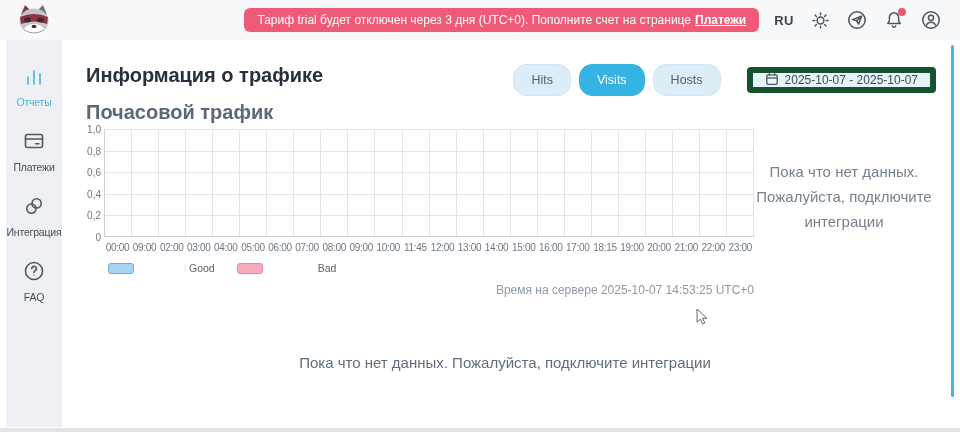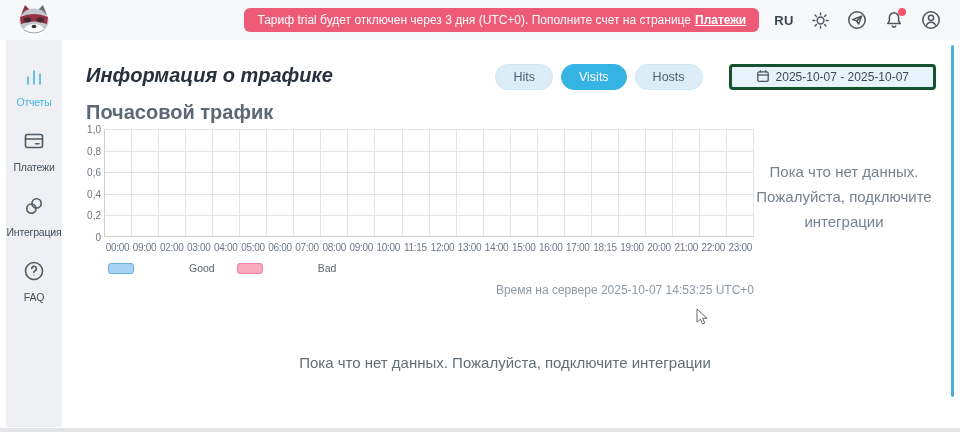--- a/index.html
+++ b/index.html
@@ -37,33 +37,33 @@
   .side-item svg { stroke:#4e5a66; fill:none; stroke-width:1.6; }
   .side-item.active .lbl { color:#4ab3e2; }
   .side-item.active svg { stroke:#4ab3e2; }
   
   .main {
     position:absolute; left:62px; top:40px; right:12px; bottom:0;
     background:#ffffff; border-radius:12px 0 0 0;
   }
   .page-title {
     position:absolute; left:24px; top:24px;
-    font-size:20px; font-weight:bold; color:#26313d;font-style:italic;
+    font-size:20px; font-weight:bold; color:#26313d;
   }
   .controls { position:absolute; top:24px; right:12px; display:flex; align-items:center; }
   .pill {
-    height:26px; padding:0 17px; border-radius:13px; border:1px solid #cfe7f6;
+    height:32px; padding:0 17px; border-radius:13px; border:1px solid #cfe7f6;
     background:#dcedf8; color:#4f6170; font-size:12.5px;
     display:flex; align-items:center; cursor:pointer; margin-right:8px;
     font-family:inherit;
   }
   .pill.active { background:#35b3e3; border-color:#35b3e3; color:#ffffff; }
   .datebox {
-    height:26px; margin-left:18px; padding:0 24px; border-radius:4px;
-    background:#e7f3fb; border:3px solid #14532d; color:#3c4a56; font-size:12px;
+    height:26px; margin-left:18px; padding:0 12px; border-radius:4px;
+    background:#e7f3fb; border:6px solid #14532d; color:#3c4a56; font-size:12px;
     display:flex; align-items:center; gap:6px; cursor:pointer; white-space:nowrap;
   }
   .datebox svg { stroke:#4a5560; fill:none; stroke-width:1.3; }
   .section-title { position:absolute; left:24px; top:61px; font-size:20px; color:#5c6875; }
   
   .chart-block { position:absolute; left:24px; top:89px; width:668px; }
   .plot-wrap { position:relative; height:108px; }
   .ylabels { position:absolute; left:0; top:0; width:15px; height:108px; }
   .ylabels span {
     position:absolute; right:0; transform:translateY(-50%);
@@ -259,21 +259,21 @@
         <span>09:00</span>
         <span>02:00</span>
         <span>03:00</span>
         <span>04:00</span>
         <span>05:00</span>
         <span>06:00</span>
         <span>07:00</span>
         <span>08:00</span>
         <span>09:00</span>
         <span>10:00</span>
-        <span>11:15</span>
+        <span>11:45</span>
         <span>12:00</span>
         <span>13:00</span>
         <span>14:00</span>
         <span>15:00</span>
         <span>16:00</span>
         <span>17:00</span>
         <span>18:15</span>
         <span>19:00</span>
         <span>20:00</span>
         <span>21:00</span>

